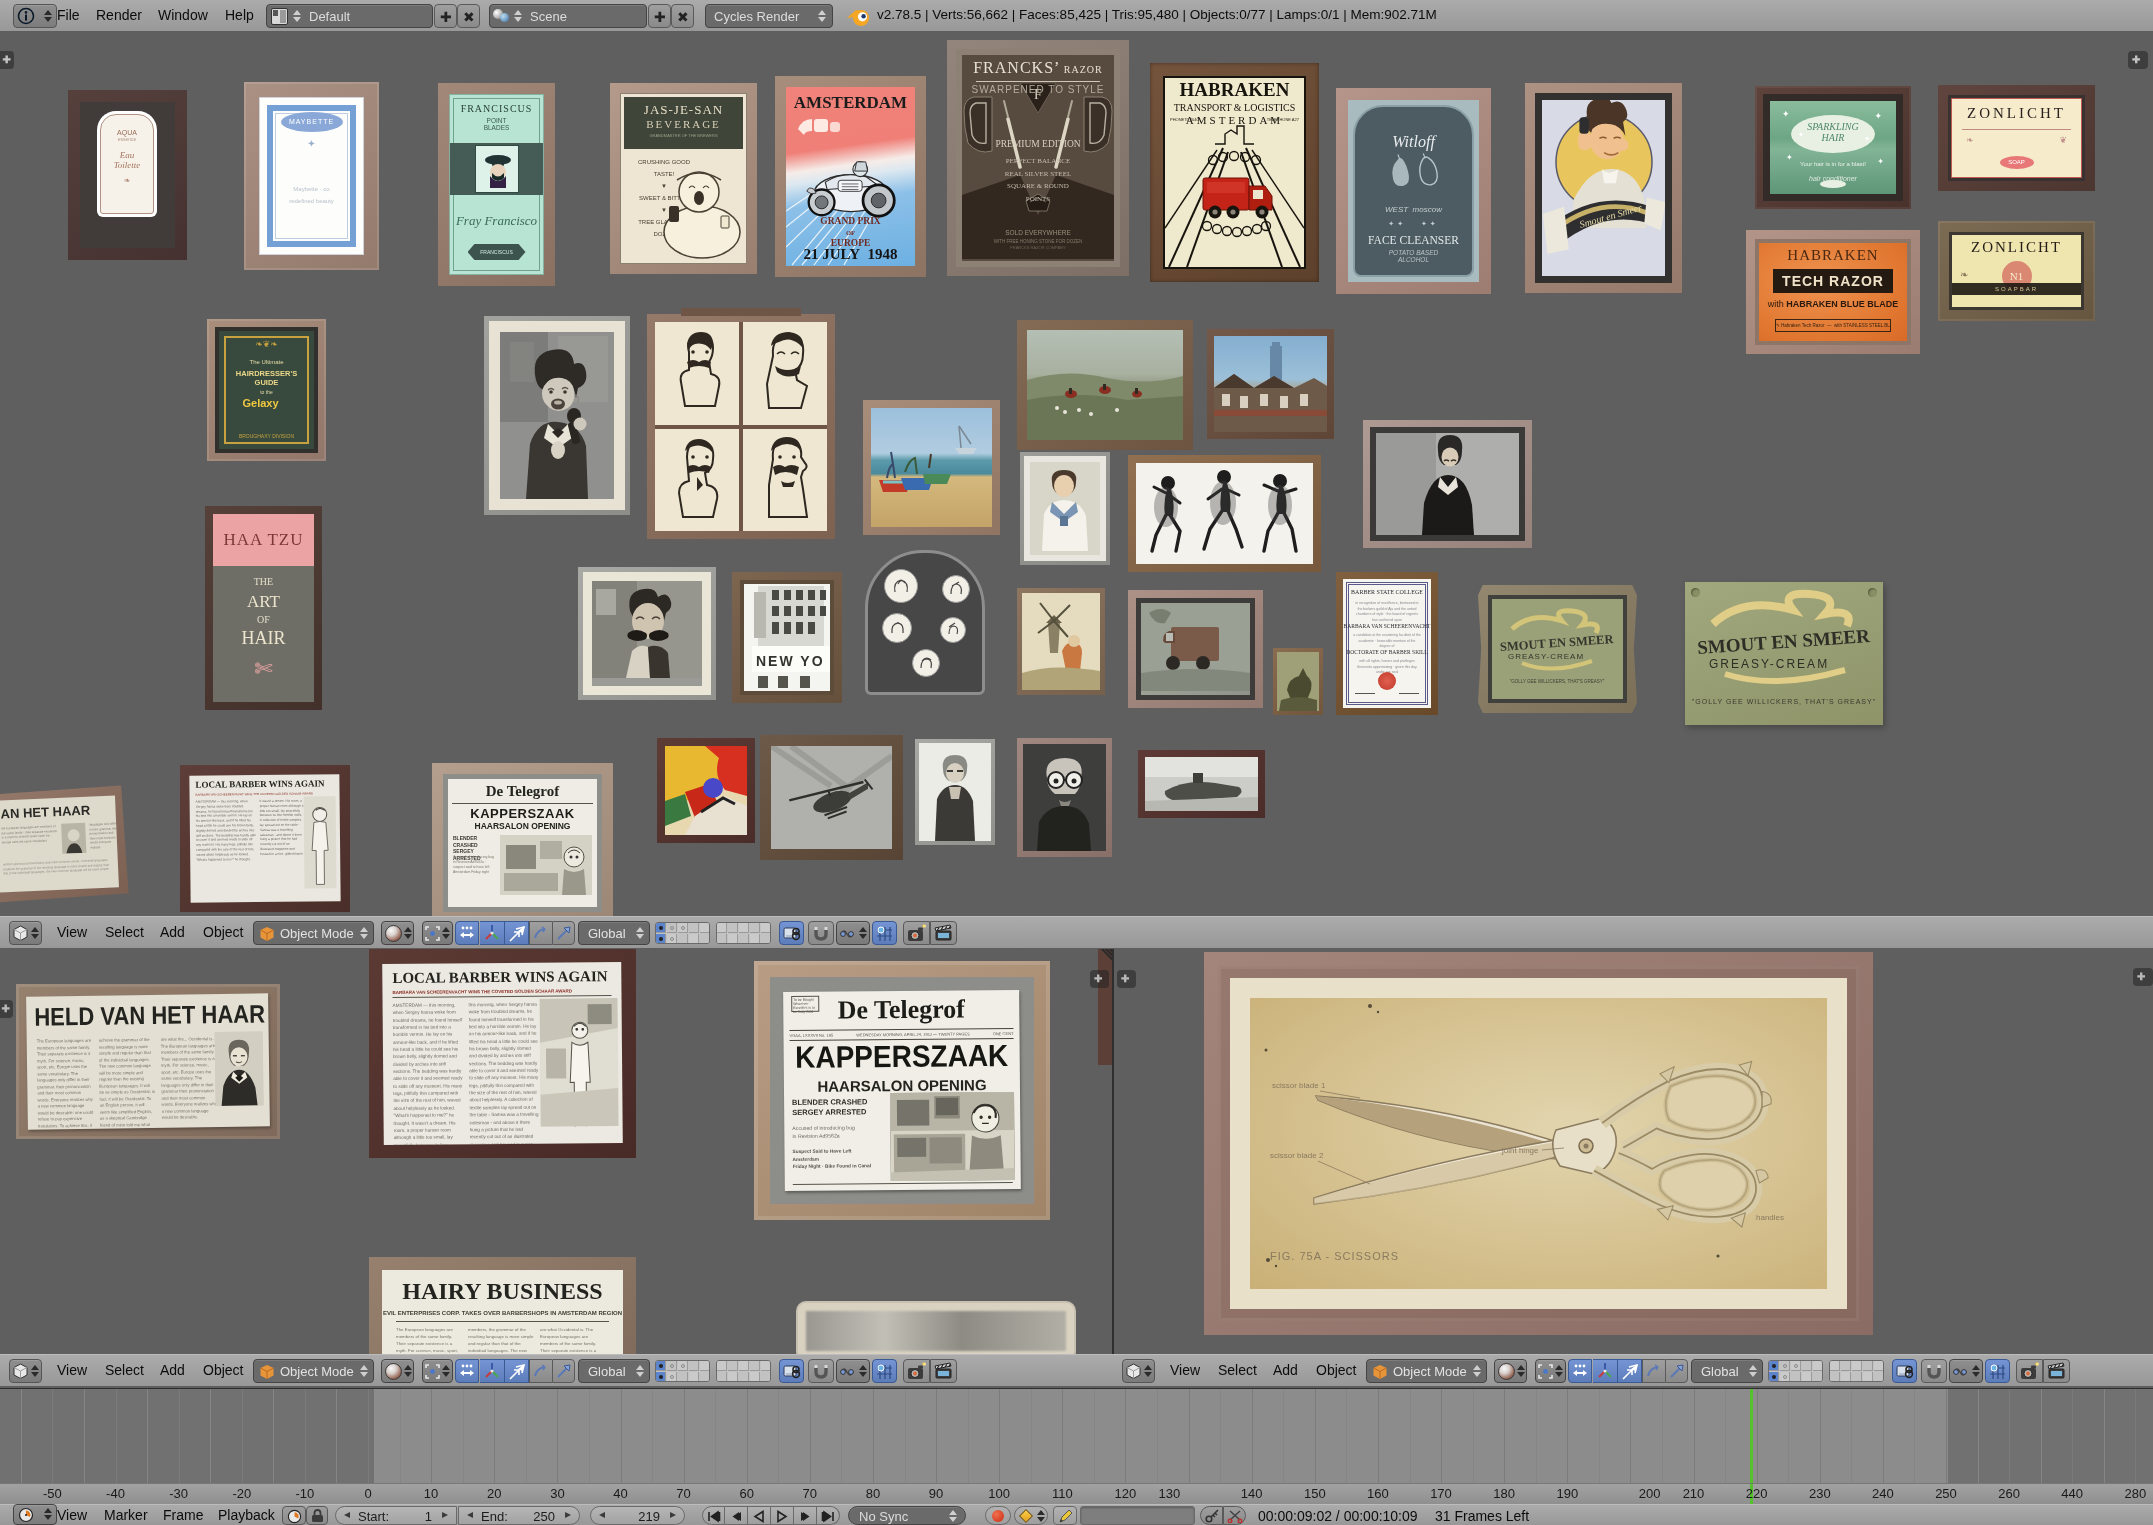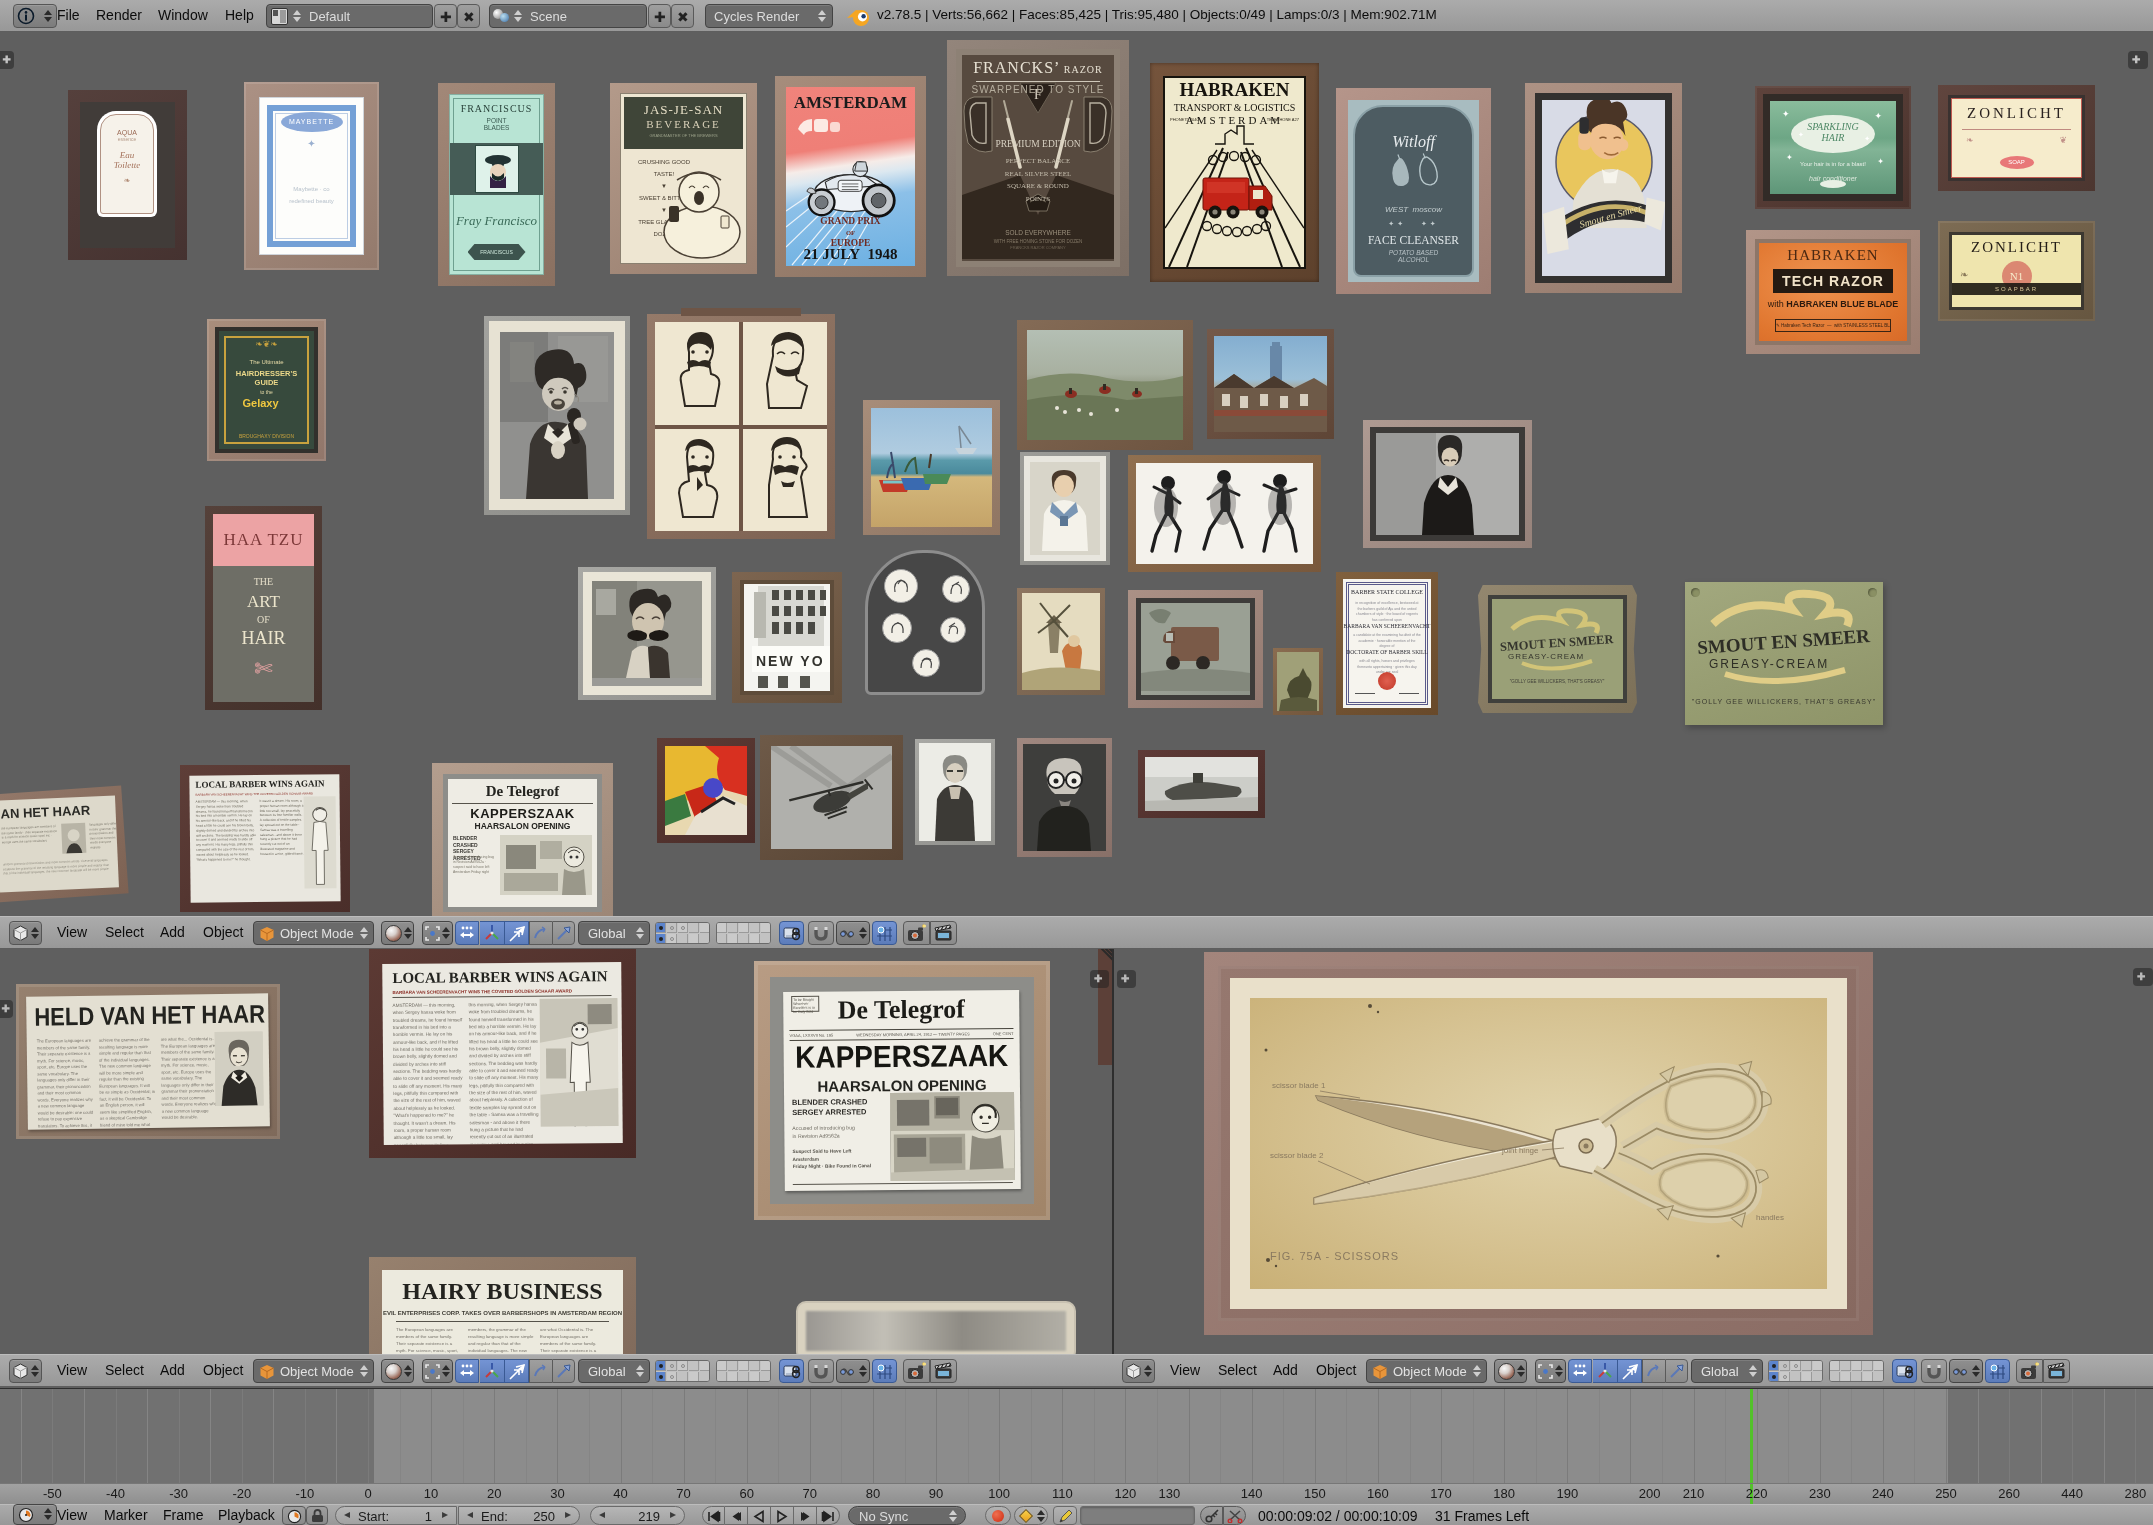--- a/index.html
+++ b/index.html
@@ -62,21 +62,21 @@
     <span style="position:absolute;left:8px;top:4px;color:#dcdcdc">Cycles Render</span>
     <span class="ud" style="left:112px;top:5px"></span>
   </div>
 
   <svg width="26" height="21" viewBox="0 0 26 21" style="position:absolute;left:845px;top:6px">
     <path d="M 2 12 L 11 4 L 16 5 L 9 11 Z" fill="#f5a623"></path>
     <circle cx="16" cy="12" r="8" fill="#f5a623"></circle>
     <circle cx="17.5" cy="10.8" r="4.6" fill="#fff"></circle>
     <circle cx="18.6" cy="10.2" r="2.2" fill="#1a3a6e"></circle>
   </svg>
-  <span class="menu" style="left:877px;font-size:13.5px">v2.78.5 | Verts:56,662 | Faces:85,425 | Tris:95,480 | Objects:0/49 | Lamps:0/3 | Mem:902.71M</span>
+  <span class="menu" style="left:877px;font-size:13.5px">v2.78.5 | Verts:56,662 | Faces:85,425 | Tris:95,480 | Objects:0/77 | Lamps:0/1 | Mem:902.71M</span>
 </div>
 
 <div class="vp" id="vmain" style="left:0;top:32px;width:2153px;height:884px;background:#5f5f5f;">
   <div class="f" style="left:-6px;top:19px;width:20px;height:18px;background:rgba(30,30,30,.5);border-radius:4px;">
       <span style="position:absolute;right:3px;top:3px;color:#c2c2c2;font-size:10px;font-weight:bold;">✚</span>
     </div>
   <div class="f" style="left:2128px;top:19px;width:20px;height:18px;background:rgba(30,30,30,.5);border-radius:4px;">
       <span style="position:absolute;left:4px;top:3px;color:#c2c2c2;font-size:10px;font-weight:bold;">✚</span>
     </div>
 

